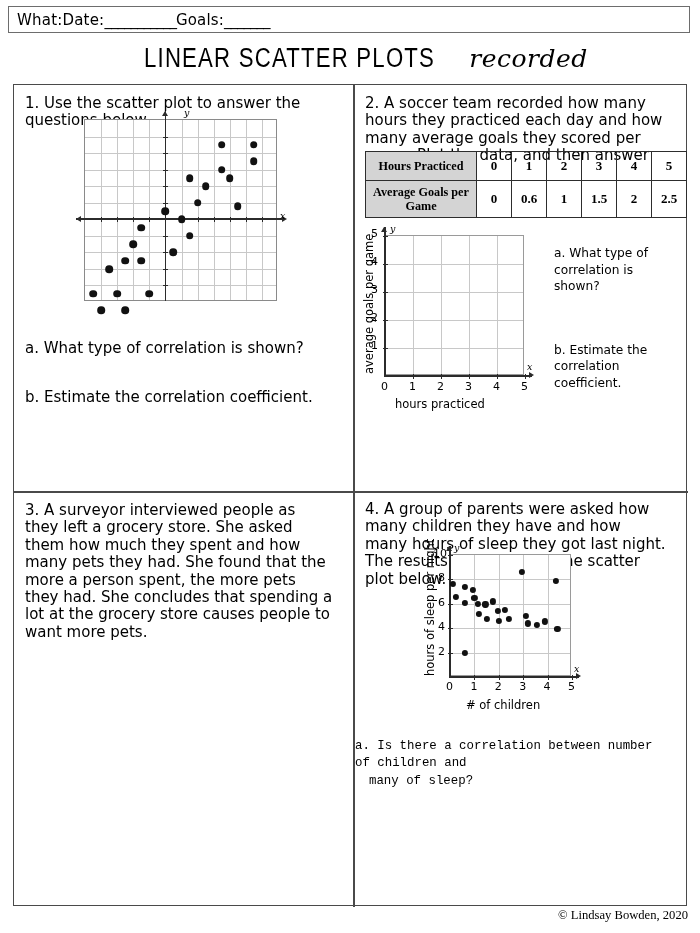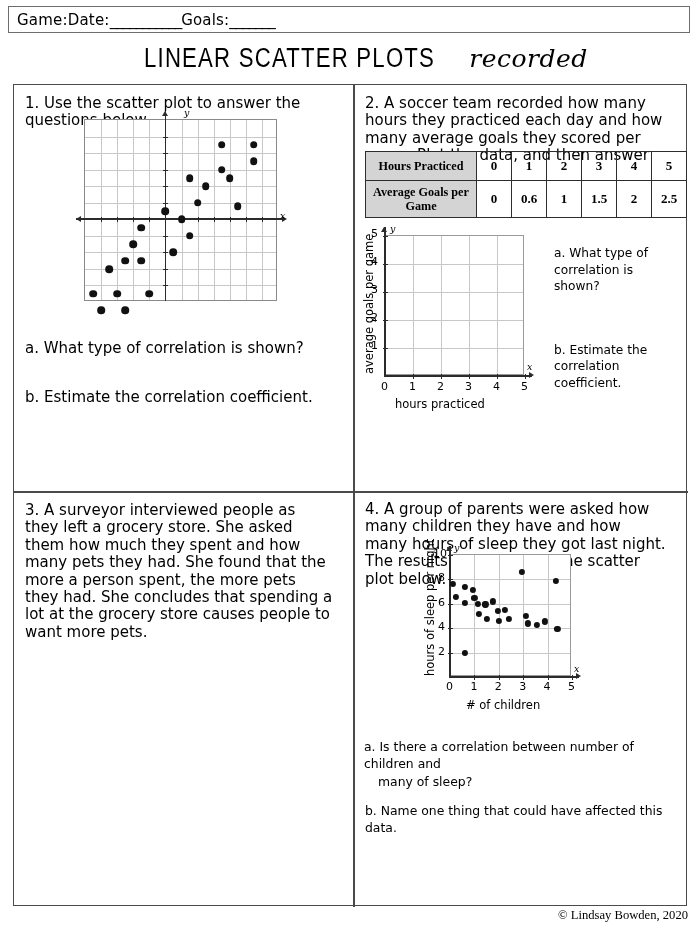--- a/index.html
+++ b/index.html
@@ -150,21 +150,21 @@
     font-family:"Liberation Serif", serif;
     font-size:12.6px;
   }
 </style>
 </head>
 <body>
 
 <div class="page">
 
   <div class="namebar">
-    <span>Game:</span>
+    <span>What:</span>
     <span>Date:</span>
     <span class="rule">___________</span>
     <span>Goals:</span>
     <span class="rule">_______</span>
   </div>
 
   <div class="title">
     <span class="main">LINEAR SCATTER PLOTS</span><span class="script">recorded</span>
   </div>
 
@@ -397,22 +397,21 @@
           <span class="numlbl" style="left: 70.2px; top: 126px;">3</span>
           <span class="numlbl" style="left: 94.6px; top: 126px;">4</span>
           <span class="numlbl" style="left: 119px; top: 126px;">5</span>
           <span class="numlbl" style="left: -11px; top: 90.6px;">2</span>
           <span class="numlbl" style="left: -11px; top: 66.2px;">4</span>
           <span class="numlbl" style="left: -11px; top: 41.8px;">6</span>
           <span class="numlbl" style="left: -11px; top: 17.4px;">8</span>
           <span class="numlbl" style="left: -16px; top: -7px;">10</span>
         </div>
 
-      <div style="position:absolute;top:246px;left:10px;width:312px;" class="sub">
+      <div style="position:absolute;top:246px;left:1px;width:312px;font-family:Liberation Mono, monospace;" class="sub">
         <div>a. Is there a correlation between number of children and</div>
         <div style="padding-left:14px;">many of sleep?</div>
       </div>
-      <div style="position:absolute;top:310px;left:11px;width:312px;" class="sub">b. Name one thing that could have affected this data.</div>
     </div>
   </div>
 
   <div class="footer">© Lindsay Bowden, 2020</div>
 </div>
 
 </body></html>

